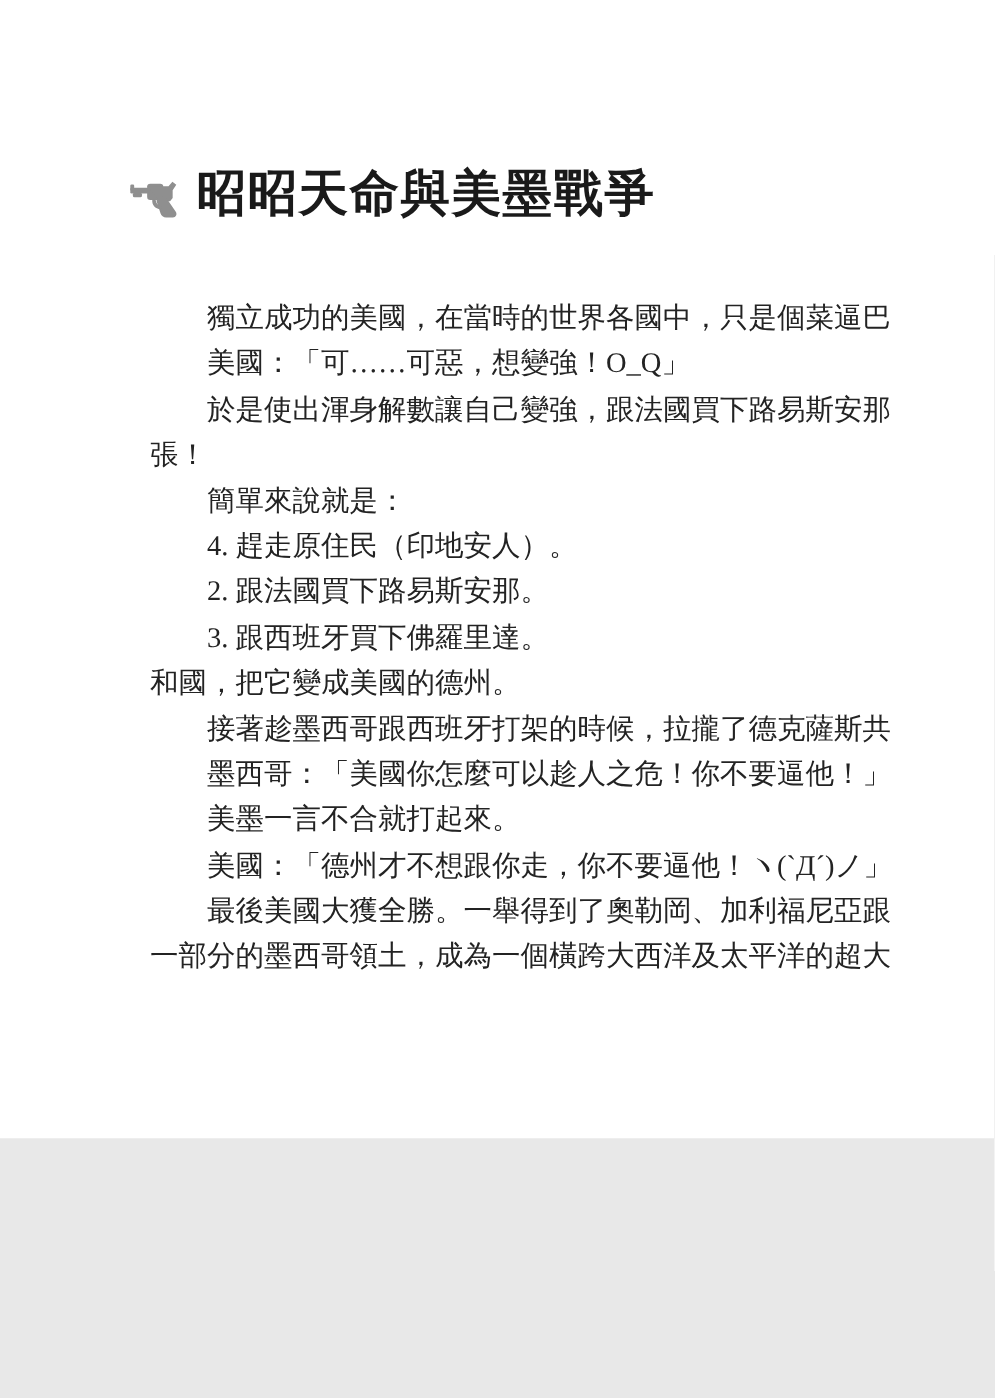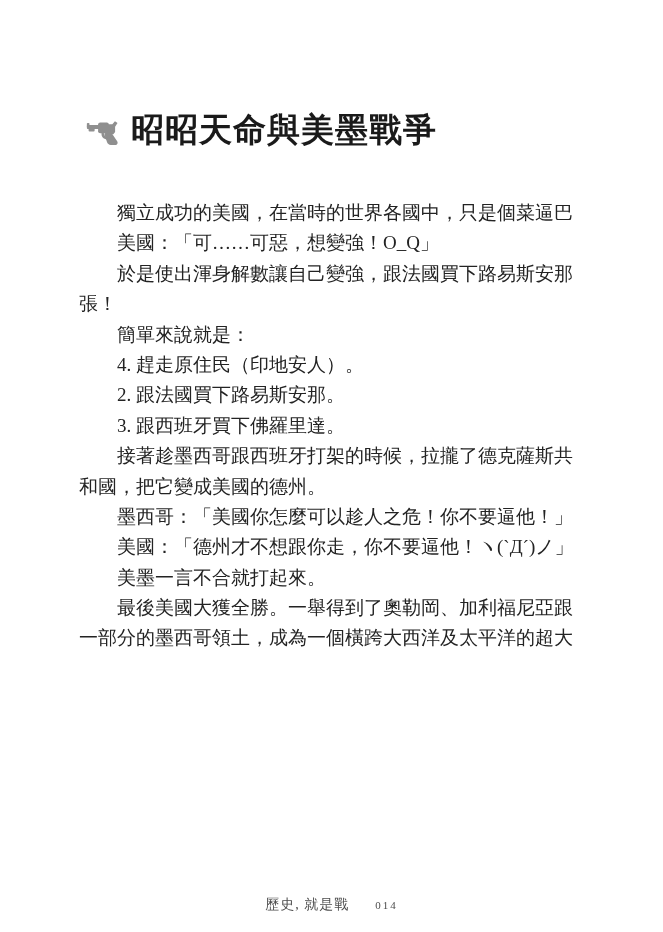--- a/index.html
+++ b/index.html
@@ -1,20 +1,20 @@
 <!DOCTYPE html>
 <html style="--background: #ffffff; --title: #1a1a1a; --text: #232323; --footer: #4d4d4d; --icon: #8f8f8f;"><head>
 <meta charset="utf-8">
 <style>
   * { margin: 0; padding: 0; box-sizing: border-box; }
   html, body { background: #e8e8e8; }
   .page {
     position: relative;
     width: 663px;
-    height: 932px;
+    height: 759px;
     margin: 0 auto;
     background: var(--background, #ffffff);
     font-family: "Liberation Serif", "DejaVu Serif", serif;
     overflow: hidden;
   }
   .chapter-header {
     position: absolute;
     left: 86px;
     top: 110px;
     display: flex;
@@ -42,20 +42,21 @@
     left: 79px;
     top: 198px;
     width: 512px;
     color: var(--text, #232323);
     font-size: 19px;
   }
   .body-text .line {
     height: 30.4px;
     line-height: 30.4px;
     white-space: nowrap;
+    margin-left: 21px;
   }
   .body-text .line.indent { padding-left: 38px; }
   .page-footer {
     position: absolute;
     left: 0;
     top: 896px;
     width: 100%;
     display: flex;
     justify-content: center;
     align-items: baseline;
@@ -90,25 +91,25 @@
 
   <div class="body-text">
       <div class="line indent">獨立成功的美國，在當時的世界各國中，只是個菜逼巴</div>
       <div class="line indent">美國：「可……可惡，想變強！O_Q」</div>
       <div class="line indent">於是使出渾身解數讓自己變強，跟法國買下路易斯安那</div>
       <div class="line">張！</div>
       <div class="line indent">簡單來說就是：</div>
       <div class="line indent">4. 趕走原住民（印地安人）。</div>
       <div class="line indent">2. 跟法國買下路易斯安那。</div>
       <div class="line indent">3. 跟西班牙買下佛羅里達。</div>
+      <div class="line">和國，把它變成美國的德州。</div>
       <div class="line indent">接著趁墨西哥跟西班牙打架的時候，拉攏了德克薩斯共</div>
-      <div class="line">和國，把它變成美國的德州。</div>
       <div class="line indent">墨西哥：「美國你怎麼可以趁人之危！你不要逼他！」</div>
+      <div class="line indent">美墨一言不合就打起來。</div>
       <div class="line indent">美國：「德州才不想跟你走，你不要逼他！ヽ(`Д´)ノ」</div>
-      <div class="line indent">美墨一言不合就打起來。</div>
       <div class="line indent">最後美國大獲全勝。一舉得到了奧勒岡、加利福尼亞跟</div>
       <div class="line">一部分的墨西哥領土，成為一個橫跨大西洋及太平洋的超大</div>
     </div>
 
   <div class="page-footer">
     <span class="book-title">歷史, 就是戰</span>
     <span class="page-number">014</span>
   </div>
 
 </div>

